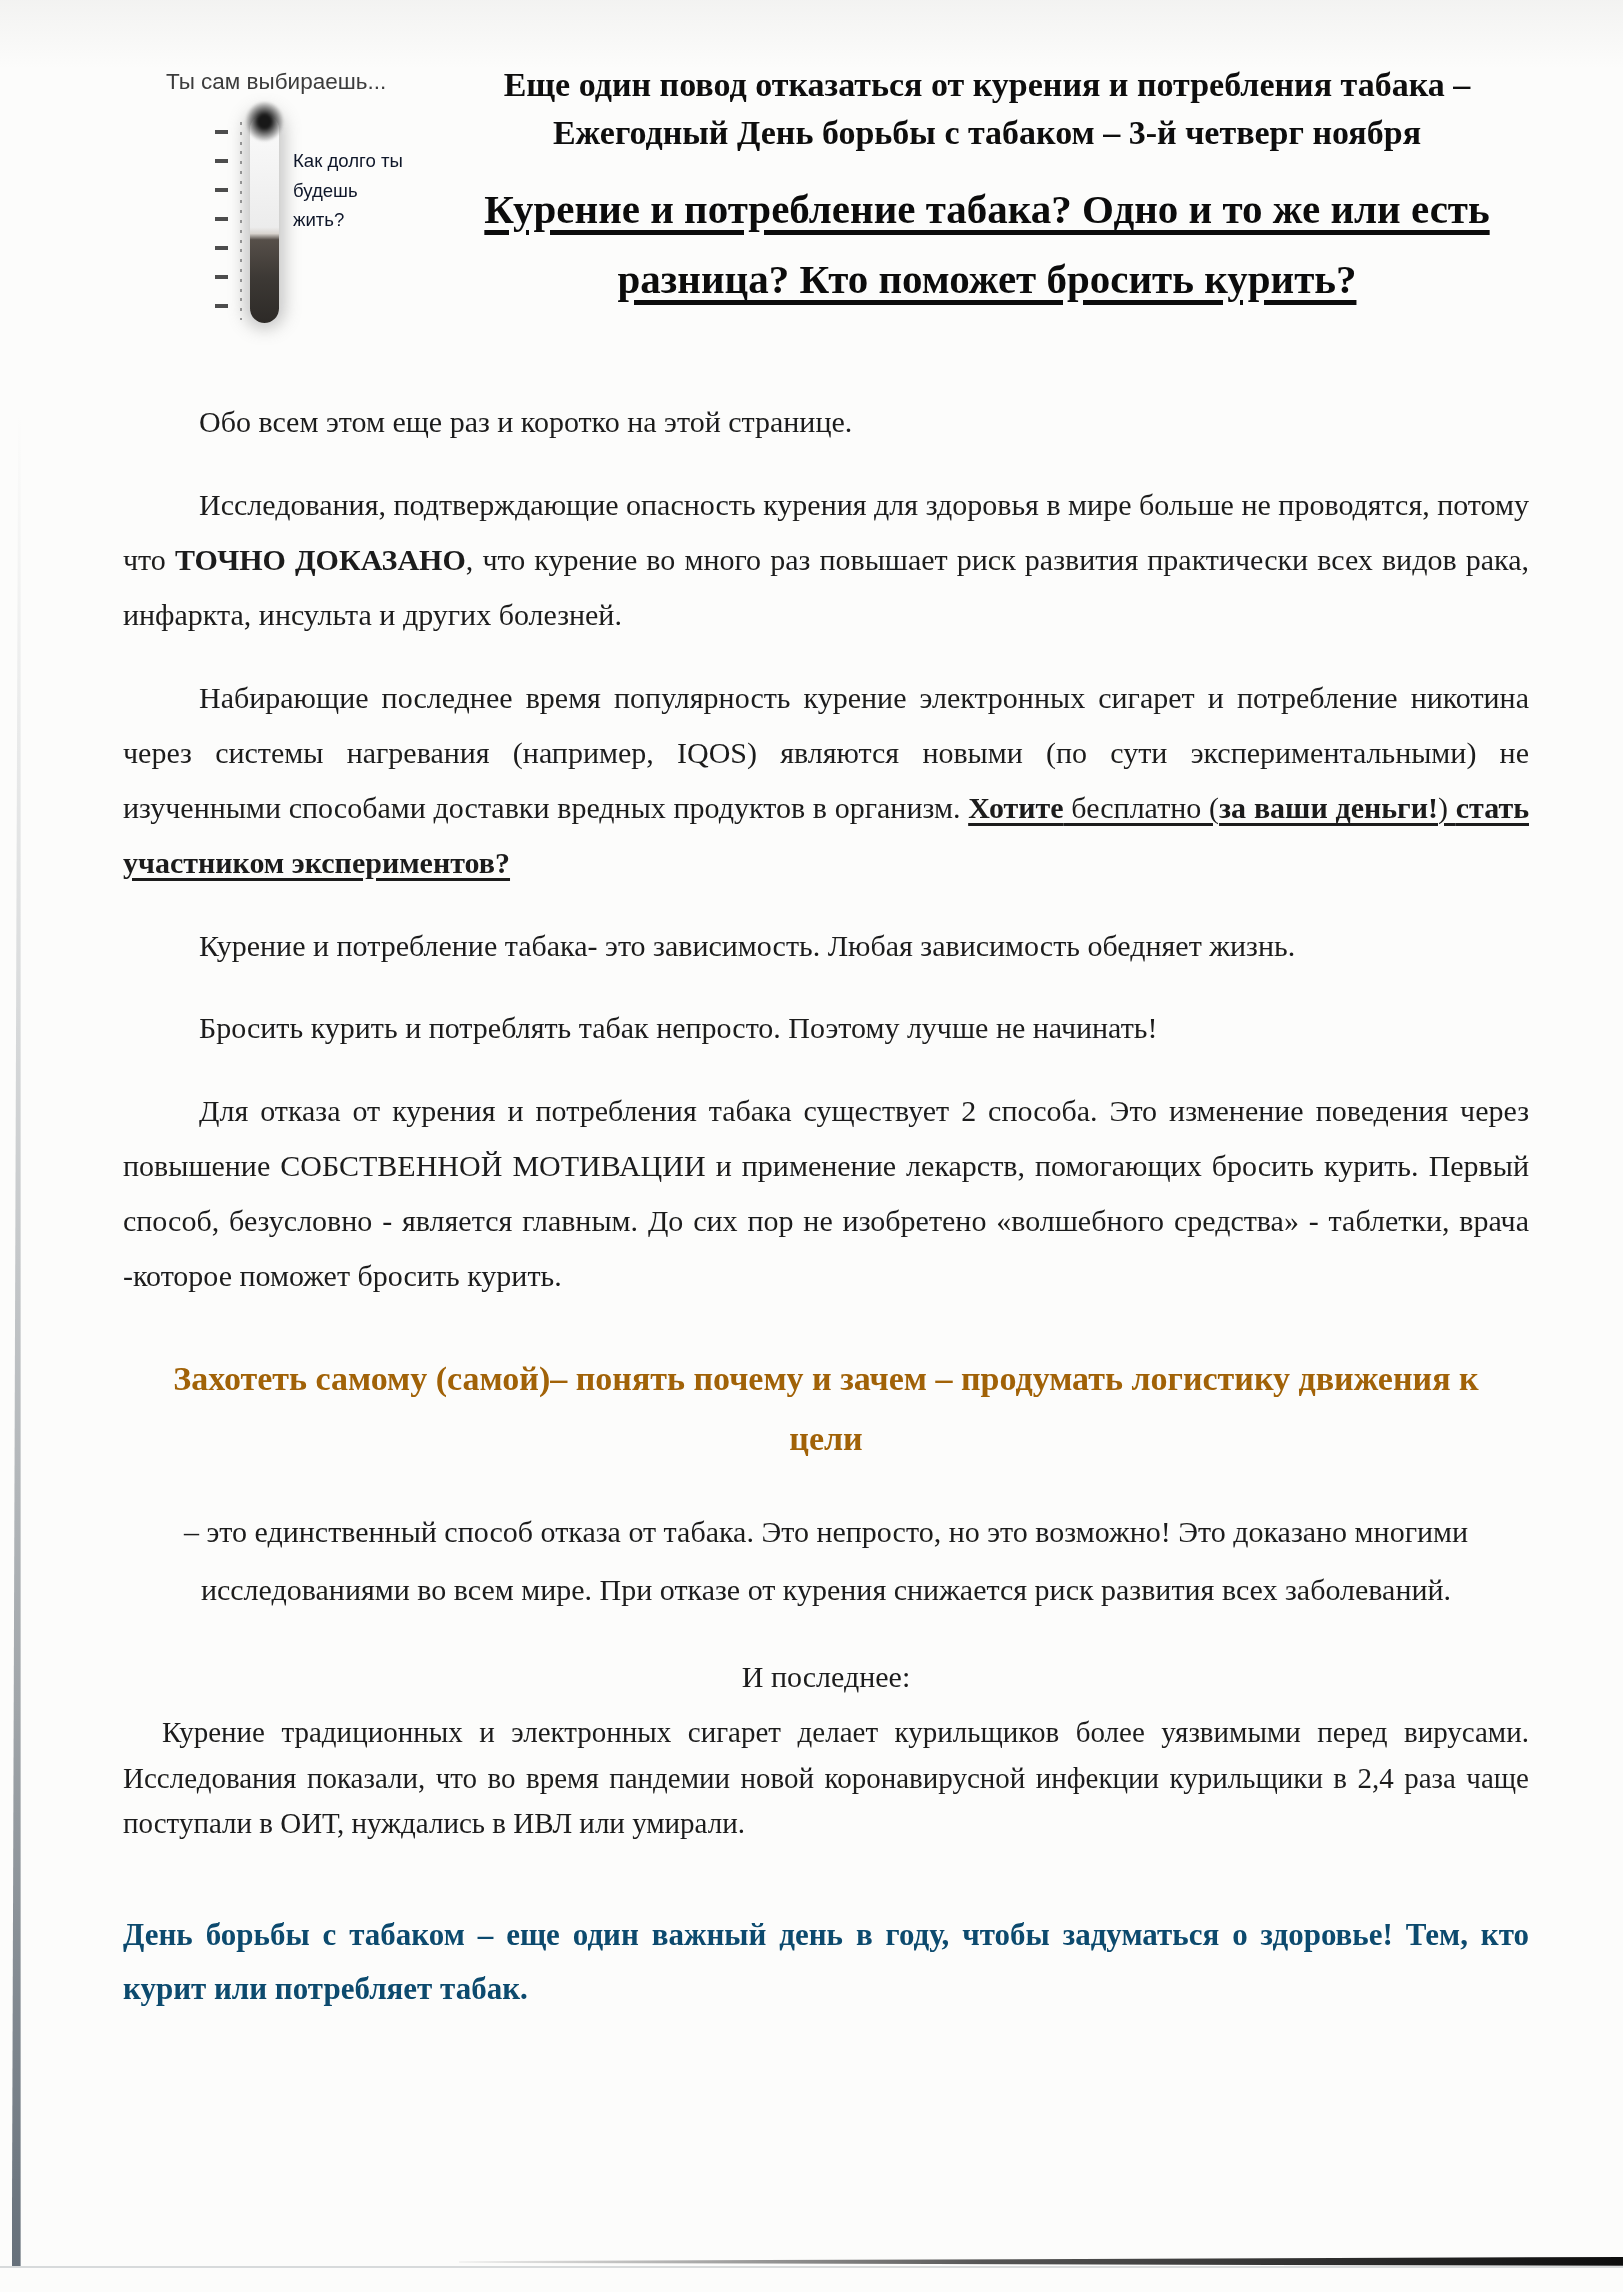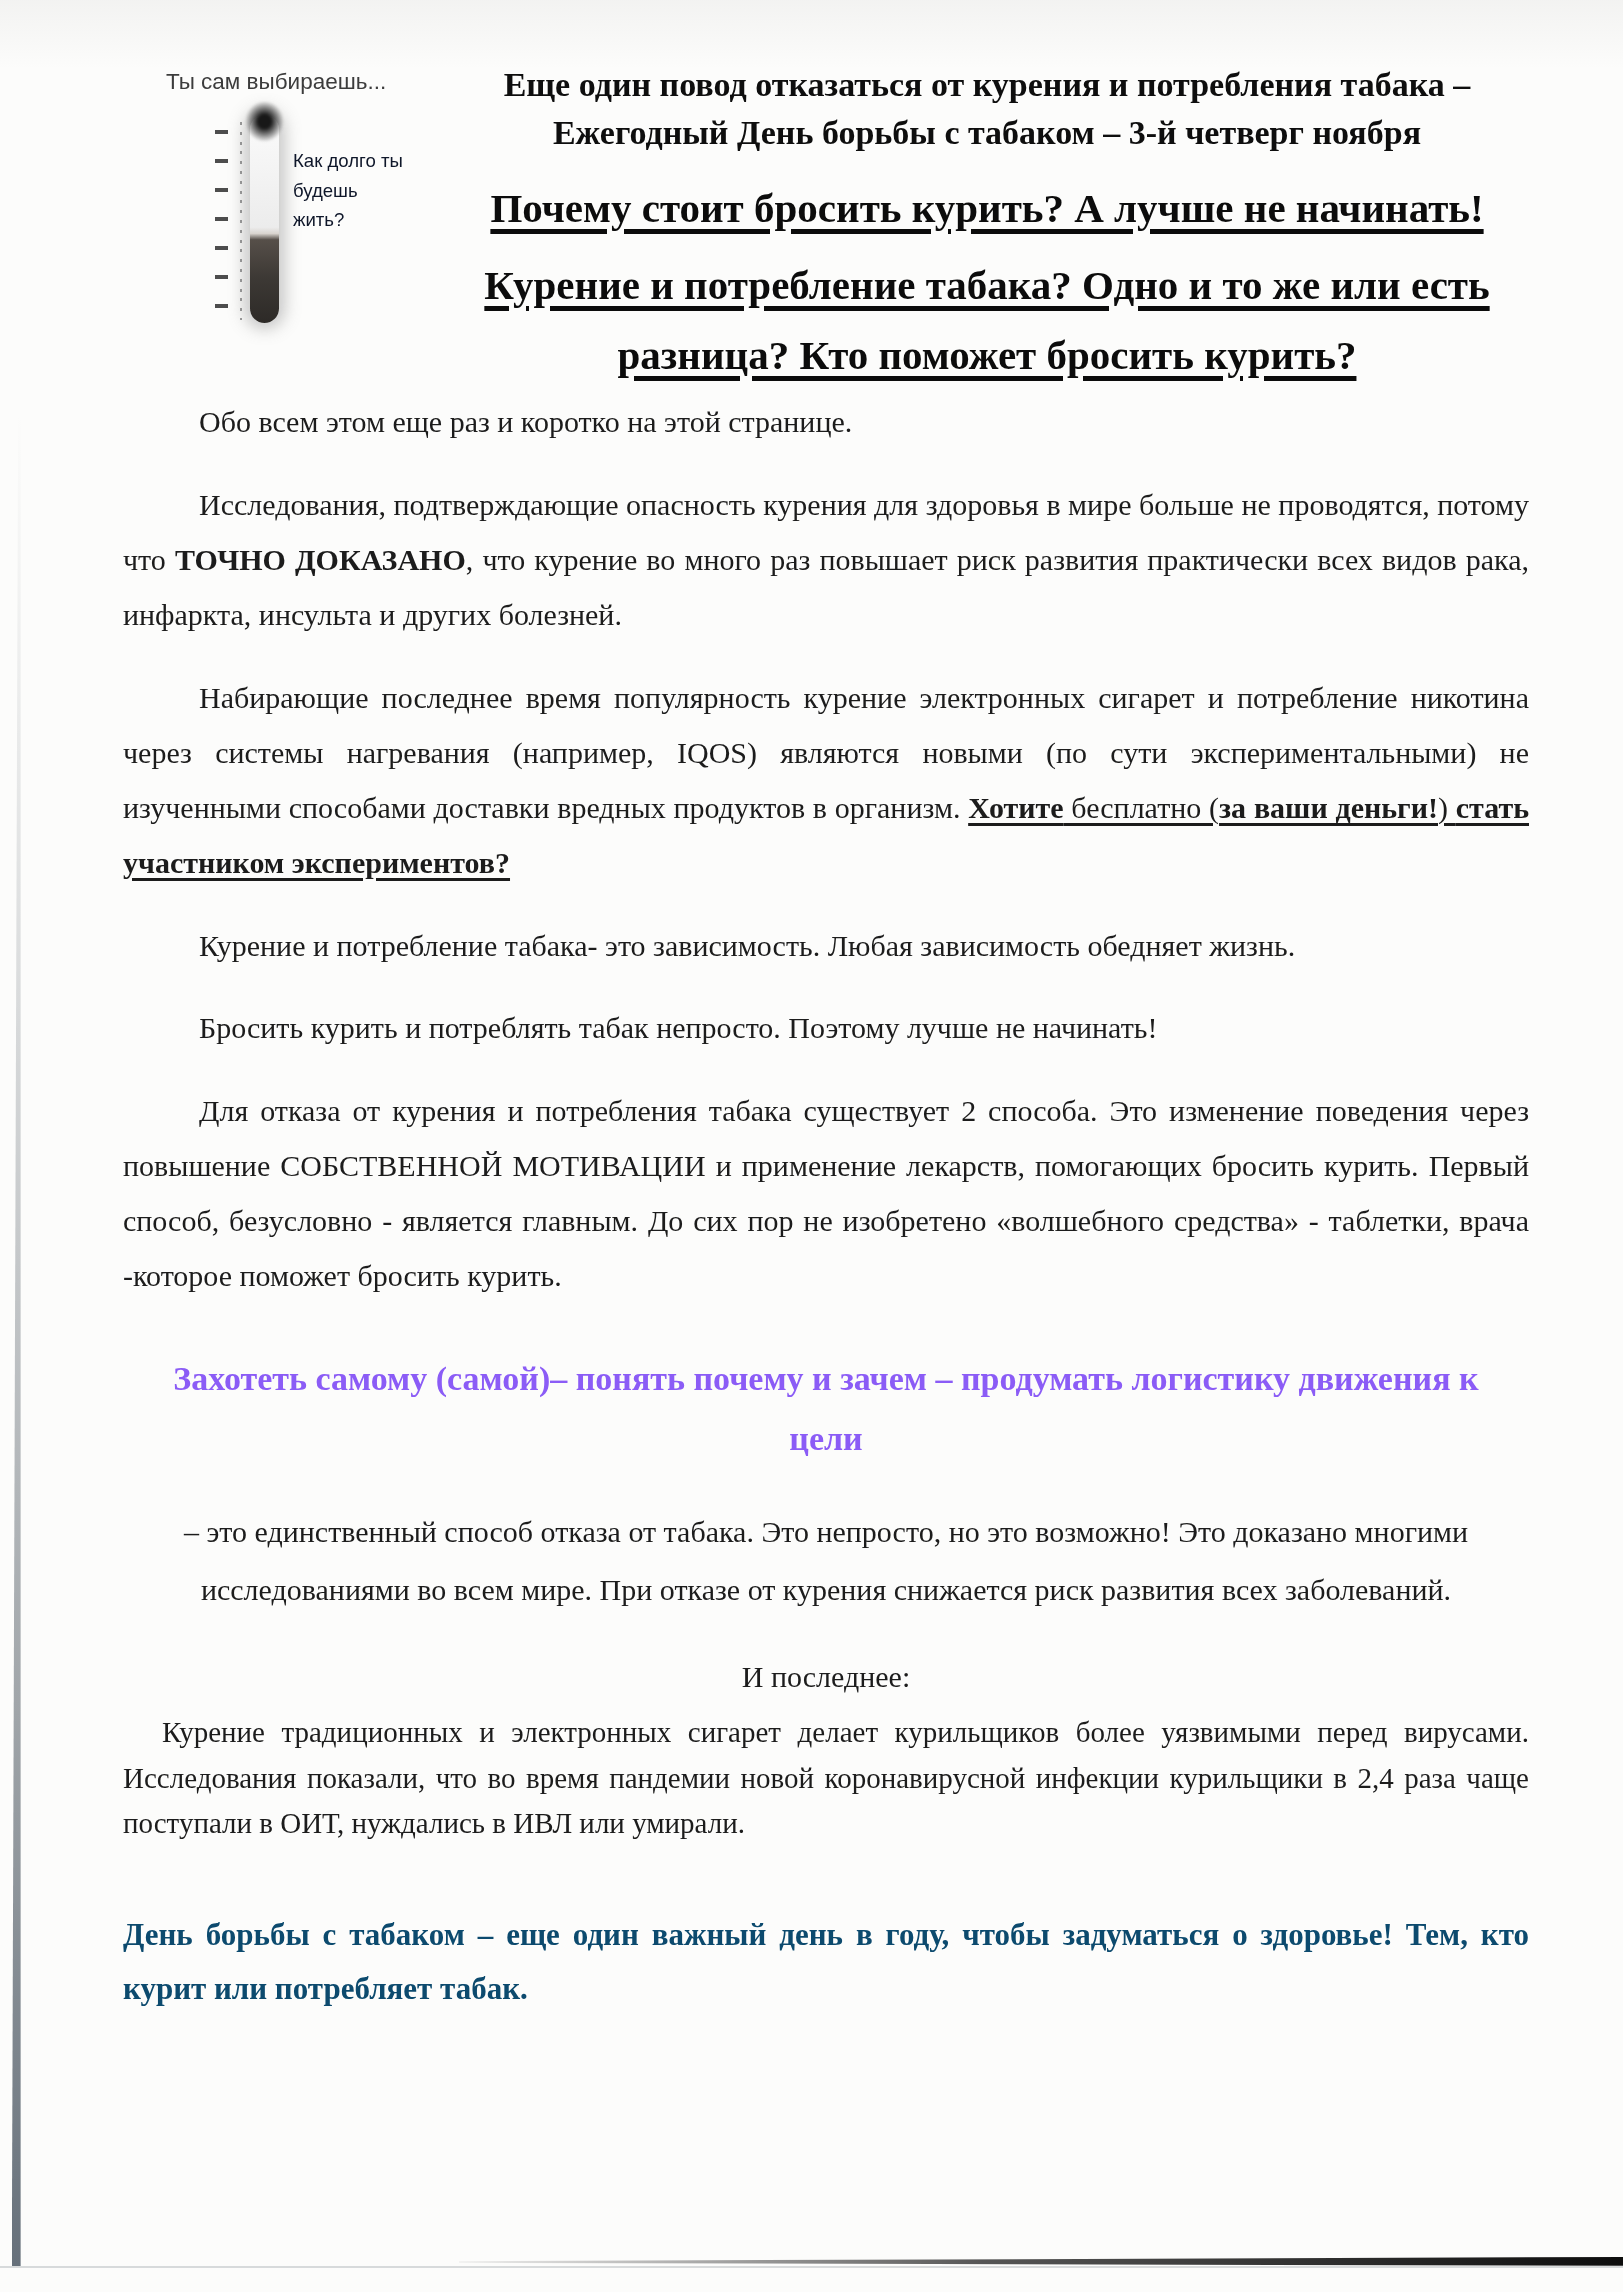--- a/index.html
+++ b/index.html
@@ -51,21 +51,21 @@
   .subtitle2{margin-top:33px;line-height:1.0;}
   .subtitle2 .line2{margin-top:29px;}
 
   
   .content{padding:0 94px 0 123px;font-size:30px;line-height:1.84;}
   .para{margin:0 0 27.4px 0;text-align:justify;text-indent:76px;}
   .single{text-align:left;}
   .underlined{text-decoration:underline;text-decoration-thickness:2.9px;text-underline-offset:4.9px;}
   .underlined b{font-weight:bold;}
   .mot-heading{font-weight:bold;font-size:34px;text-align:center;text-indent:0;
-    line-height:1.78;margin:45px 19.6px 33px 19.6px;color:#8b5cf6;}
+    line-height:1.78;margin:45px 19.6px 33px 19.6px;color:#a16207;}
   .centered{text-align:center;text-indent:0;}
   .spread{line-height:1.95;margin-bottom:19.6px;}
   .last-label{margin:29px 0 5.9px 0;}
   .covid{text-indent:39px;font-size:29px;line-height:1.58;margin-bottom:0;}
   .final{font-weight:bold;font-size:31px;line-height:1.74;text-indent:0;margin-top:61px;color:#0c4a6e;}
 </style>
 </head>
 <body>
 
 <div class="scan-top"></div>
@@ -77,23 +77,20 @@
       <div class="ruler"></div>
       <div class="cig"></div>
       <div class="question">Как долго ты будешь жить?</div>
     </div>
   </div>
 
   <div class="headings">
     <div class="doc-title">
       <div>Еще один повод отказаться от курения и потребления табака –</div>
       <div>Ежегодный День борьбы с табаком – 3-й четверг ноября</div>
-    </div>
-    <div class="subtitle">
-      <span class="u-heavy">Почему стоит бросить курить? А лучше не начинать!</span>
     </div>
     <div class="subtitle subtitle2">
       <div><span class="u-heavy">Курение и потребление табака? Одно и то же или есть</span></div>
       <div class="line2"><span class="u-heavy">разница? Кто поможет бросить курить?</span></div>
     </div>
   </div>
 </div>
 
 <div class="content">
 

